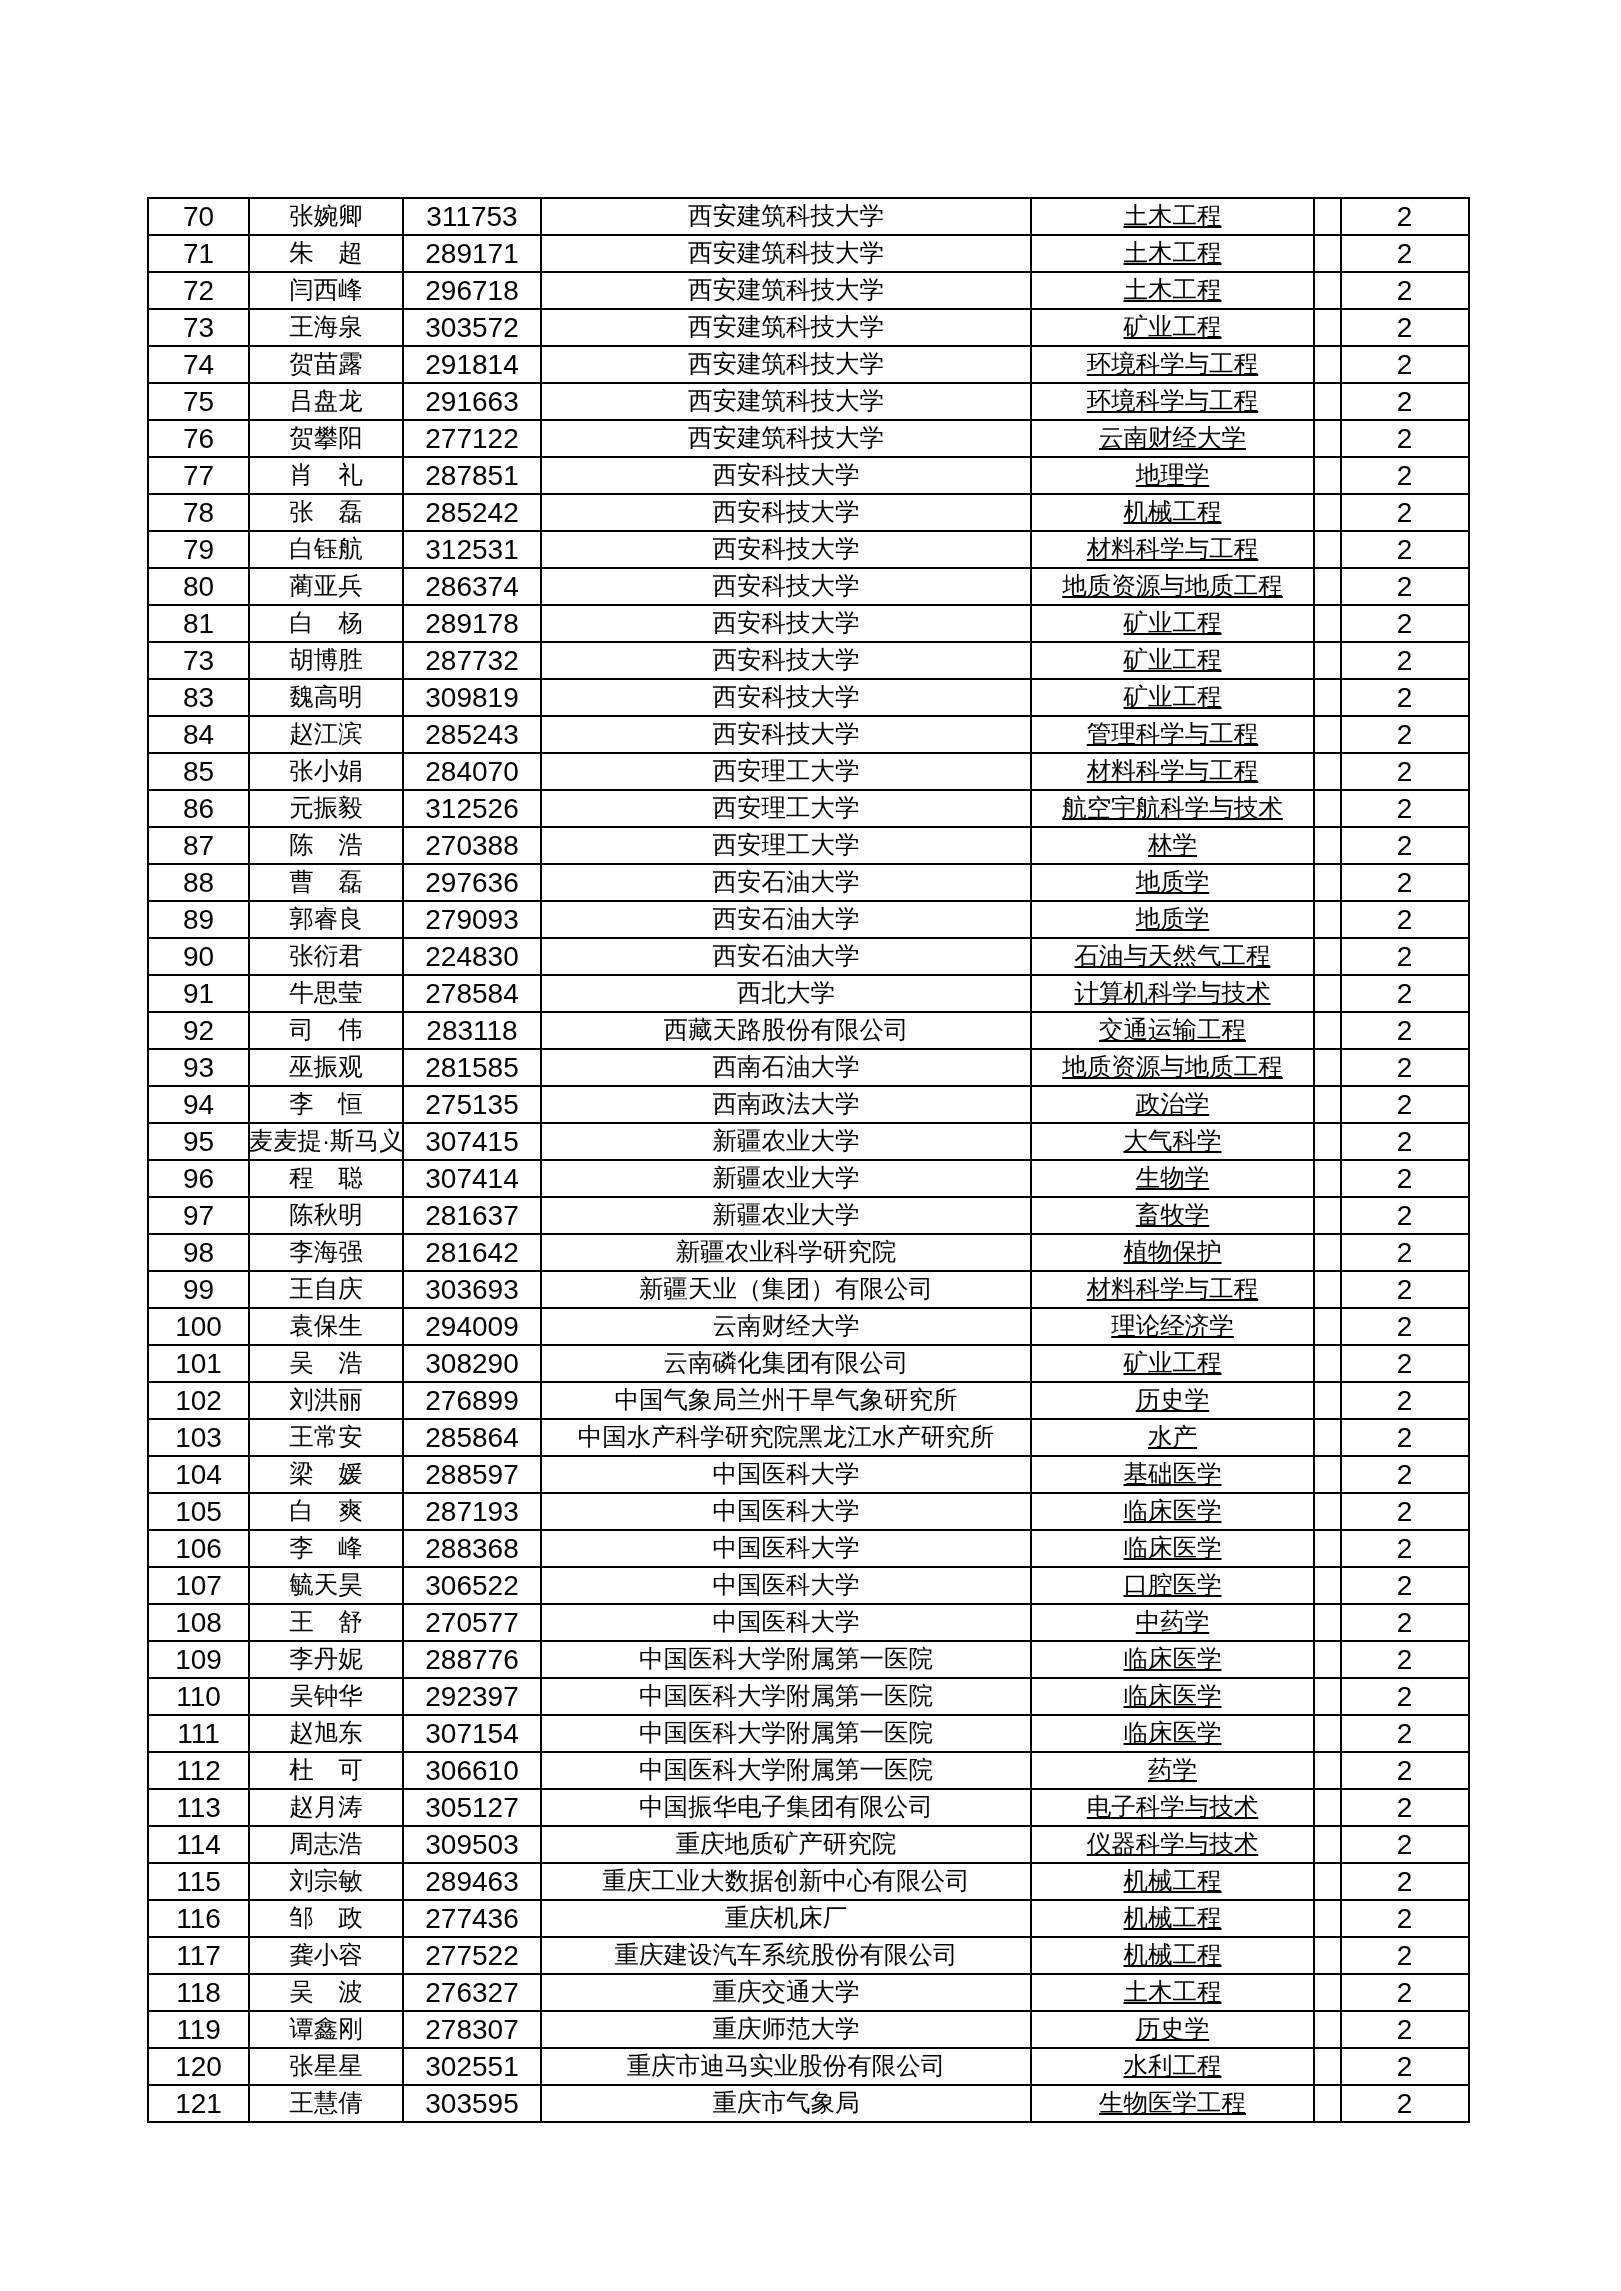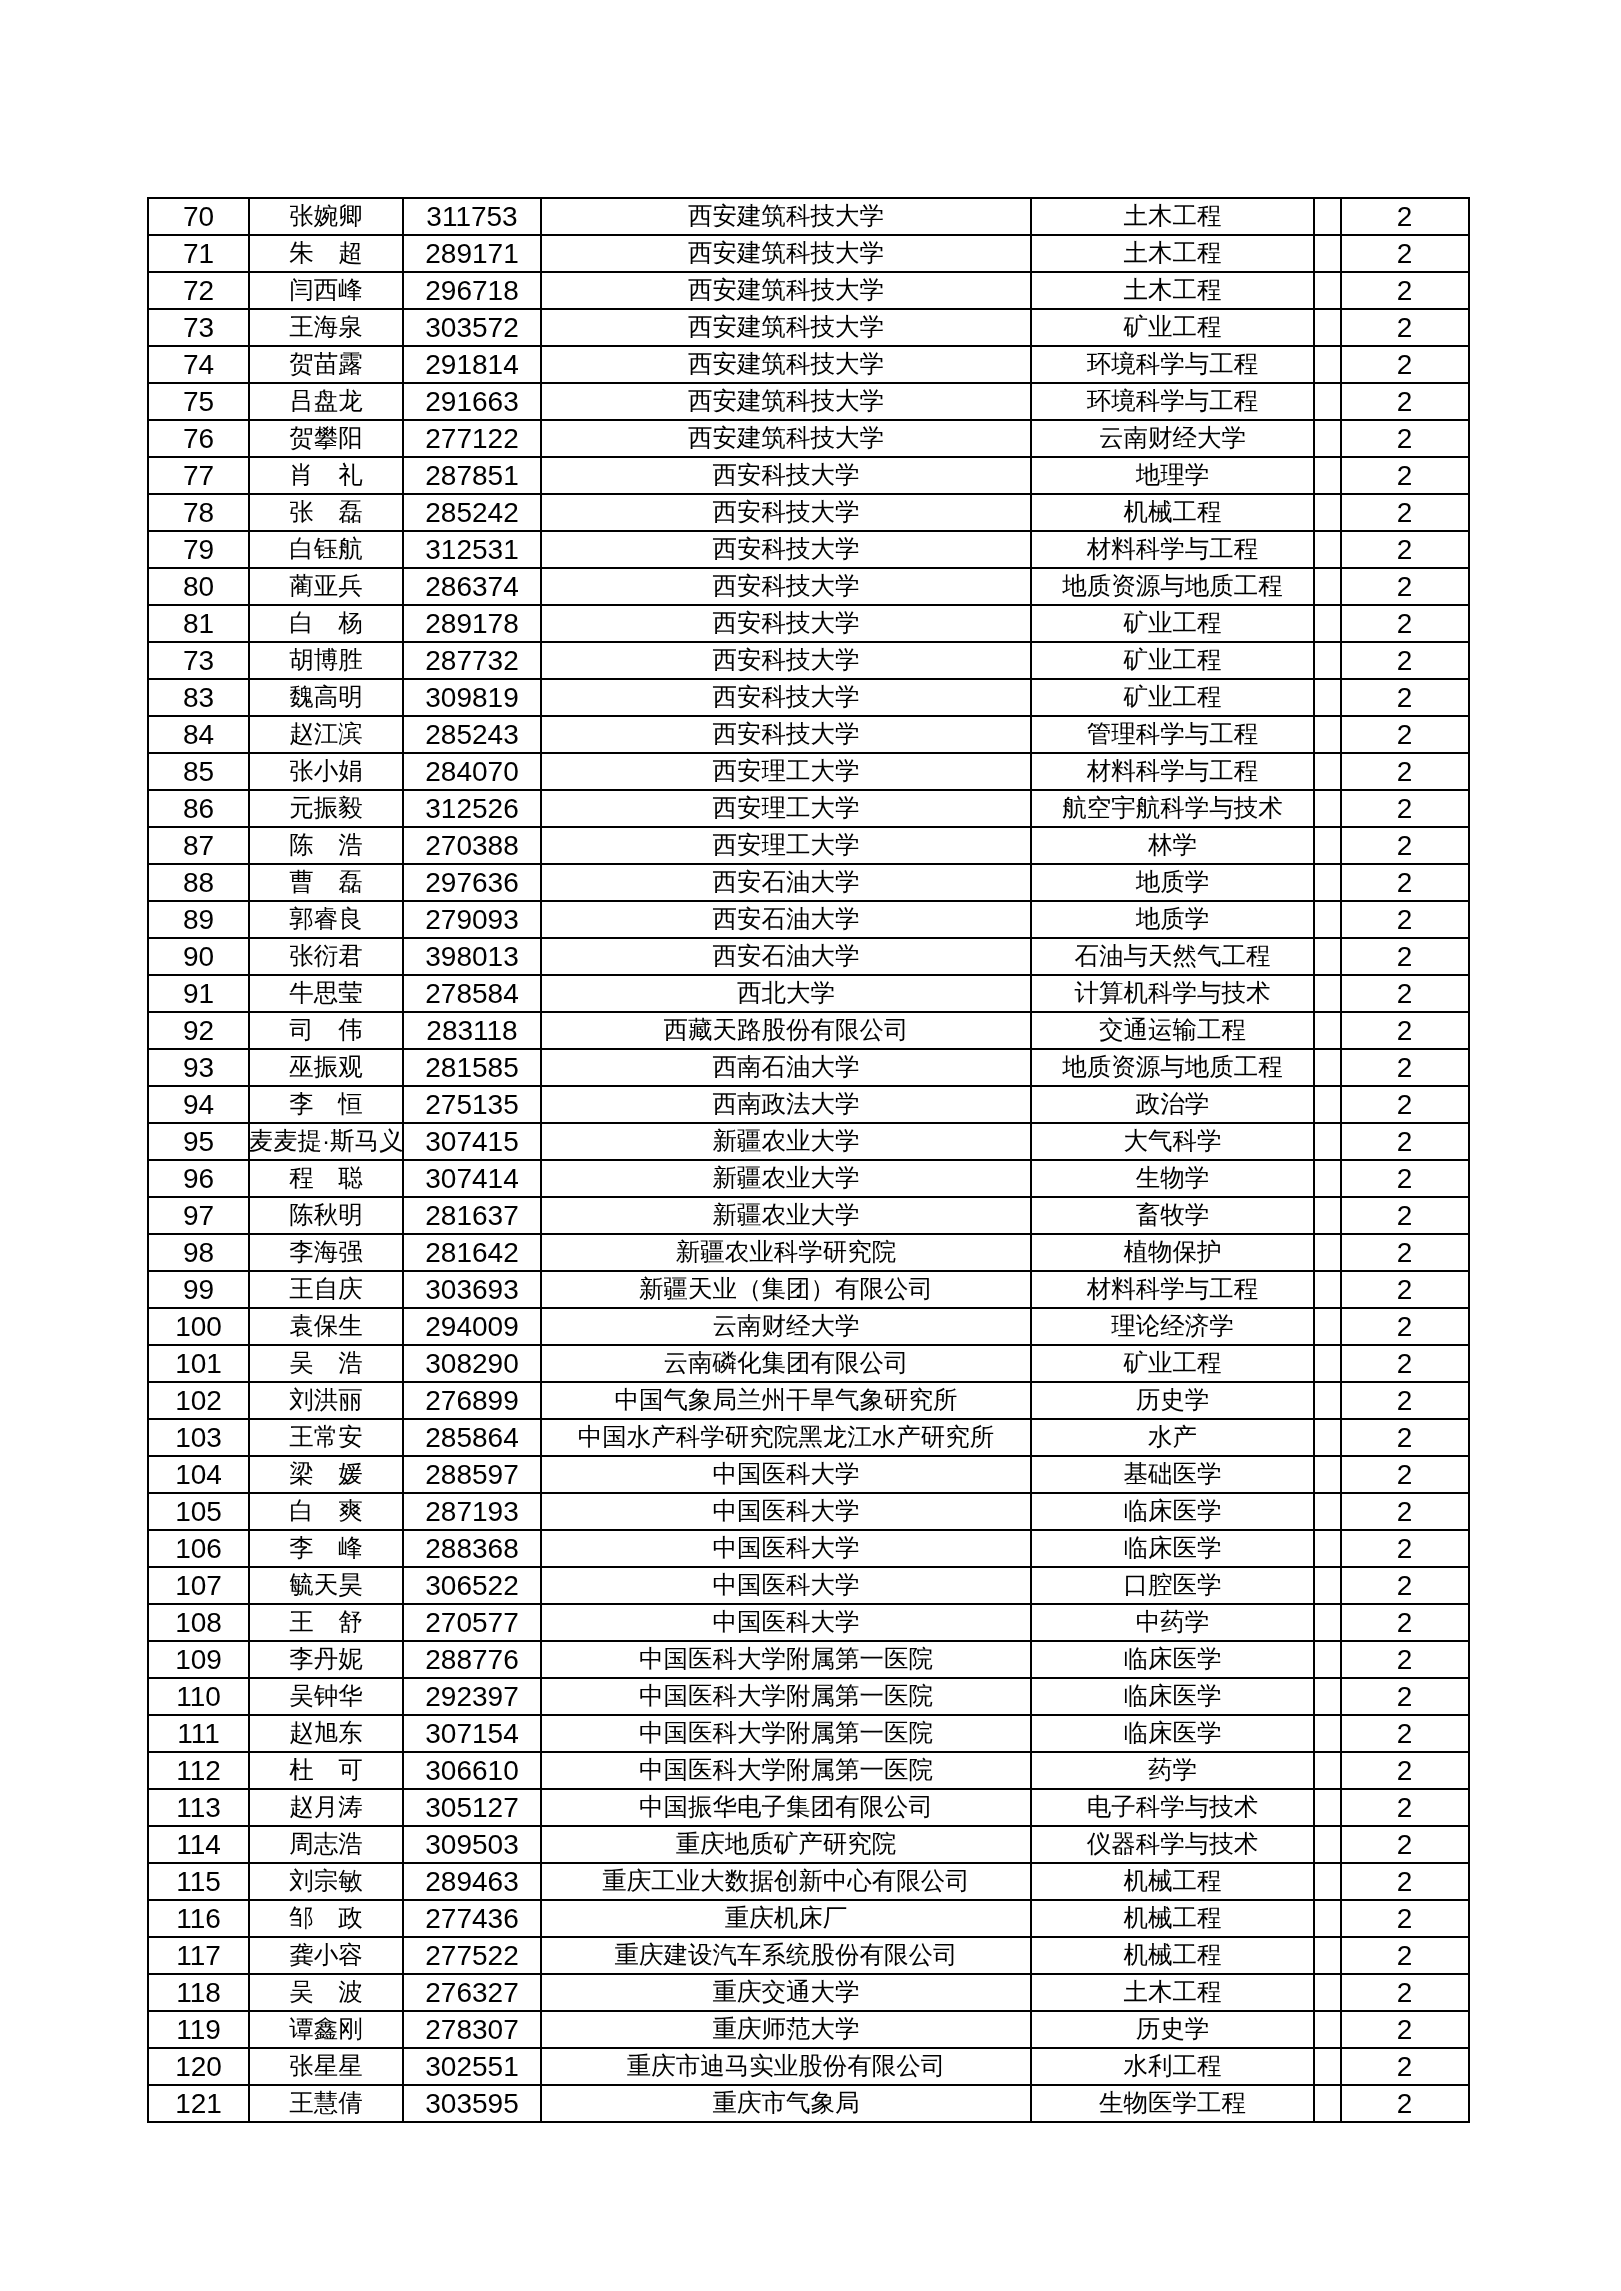--- a/index.html
+++ b/index.html
@@ -38,21 +38,21 @@
     overflow: hidden;
     white-space: nowrap;
     font-size: 24.5px;
     line-height: 1;
   }
   .tcell.num { font-size: 28px; }
   .c-no   { width: 101px; }
   .c-name { width: 154px; }
   .c-id   { width: 138px; }
   .c-inst { width: 490px; }
-  .c-disc { width: 283px; }
+  .c-disc { width: 283px; text-decoration: underline; }
   .c-gap  { width: 26.5px; }
   .c-cnt  { width: 128px; border-right: 2.9px solid #000; }
 </style>
 </head>
 <body>
 
 <div id="page">
   <div id="roster-table">
   <div class="trow">
     <div class="tcell num c-no">70</div>
@@ -250,21 +250,21 @@
     <div class="tcell num c-id">279093</div>
     <div class="tcell c-inst">西安石油大学</div>
     <div class="tcell c-disc">地质学</div>
     <div class="tcell c-gap"></div>
     <div class="tcell num c-cnt">2</div>
   </div>
 
   <div class="trow">
     <div class="tcell num c-no">90</div>
     <div class="tcell c-name">张衍君</div>
-    <div class="tcell num c-id">398013</div>
+    <div class="tcell num c-id">224830</div>
     <div class="tcell c-inst">西安石油大学</div>
     <div class="tcell c-disc">石油与天然气工程</div>
     <div class="tcell c-gap"></div>
     <div class="tcell num c-cnt">2</div>
   </div>
 
   <div class="trow">
     <div class="tcell num c-no">91</div>
     <div class="tcell c-name">牛思莹</div>
     <div class="tcell num c-id">278584</div>

